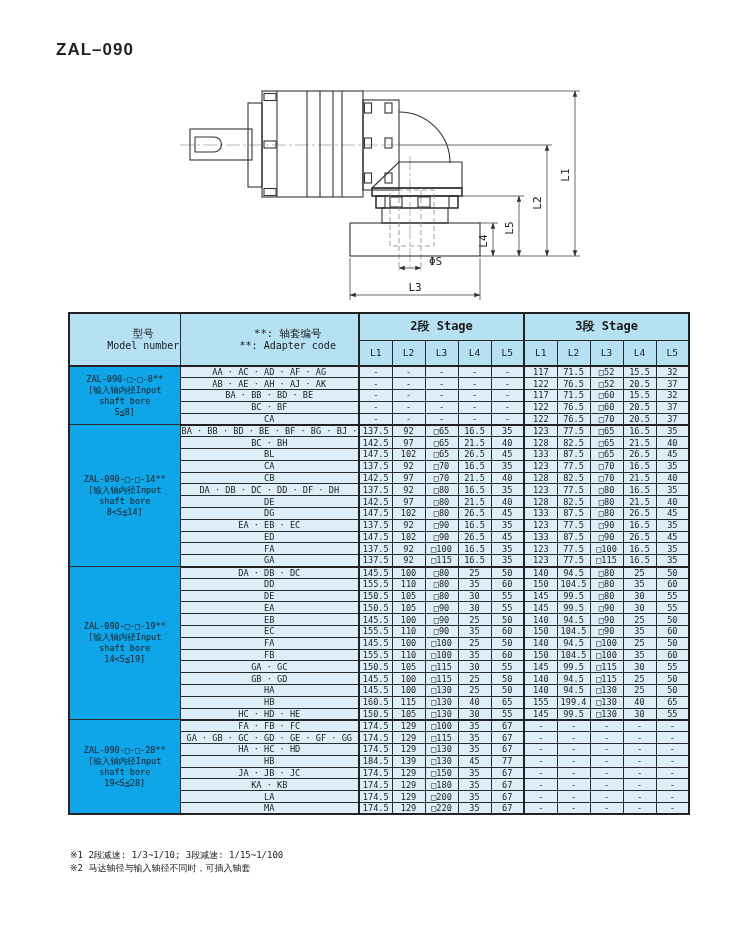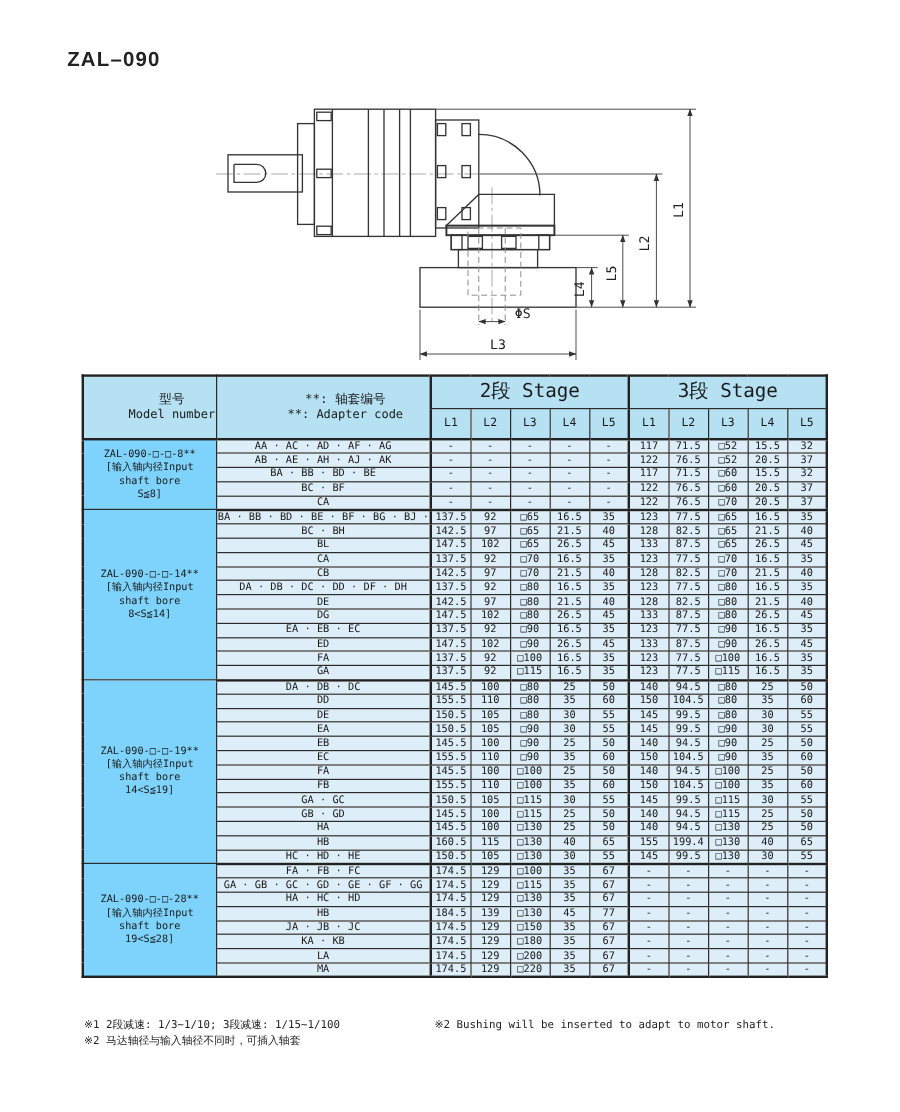--- a/index.html
+++ b/index.html
@@ -24,25 +24,25 @@
     border-collapse:collapse; table-layout:fixed;
     border:2px solid #222;
   }
   .spec-table th, .spec-table td {
     border:1px solid #2b2b2b; text-align:center; vertical-align:middle;
     overflow:hidden; white-space:nowrap;
   }
   .spec-table thead th { background:#b5e1f3; }
   .hdr-zh { font-size:10.5px; line-height:13px; font-weight:normal; }
   .hdr-en { font-size:10px;  line-height:12px; font-weight:normal; }
-  .hdr-stage { font-size:16px; font-weight:normal; height:27px; }
+  .hdr-stage { font-size:12px; font-weight:bold; height:27px; }
   .hdr-dim { font-size:9.5px; font-weight:normal; height:26px; border-bottom:2px solid #222 !important; }
   .corner-th { border-bottom:2px solid #222 !important;padding-left:37px; }
   .model-cell {
-    background:#7dd3fc; font-size:8.5px; line-height:11px; padding:1px 0;
+    background:#0ea5e9; font-size:8.5px; line-height:11px; padding:1px 0;
   }
   .adapter-cell, .num-cell {
     background:#ddeef8; font-size:8.6px; height:11.8px; line-height:10px; padding:0 1px;
   }
   .stage-start { border-left:2px solid #222 !important; }
   .group-end td { border-bottom:2px solid #222 !important; }
   
   .footnotes { position:absolute; top:849px; left:0; width:750px; font-size:9px; line-height:13px; color:#222; }
   .fn-col-zh { position:absolute; left:70px;  top:0; }
   .fn-col-en { position:absolute; left:362px; top:0; }
@@ -700,17 +700,16 @@
         </tr>
       </tbody>
   </table>
 
   <div class="footnotes">
     <div class="fn-col-zh">
       <div>※1 2段减速: 1/3~1/10; 3段减速: 1/15~1/100</div>
       <div>※2 马达轴径与输入轴径不同时，可插入轴套</div>
     </div>
     <div class="fn-col-en">
-      <div>※2 Bushing will be inserted to adapt to motor shaft.</div>
     </div>
   </div>
 
 </div>
 
 </body></html>

